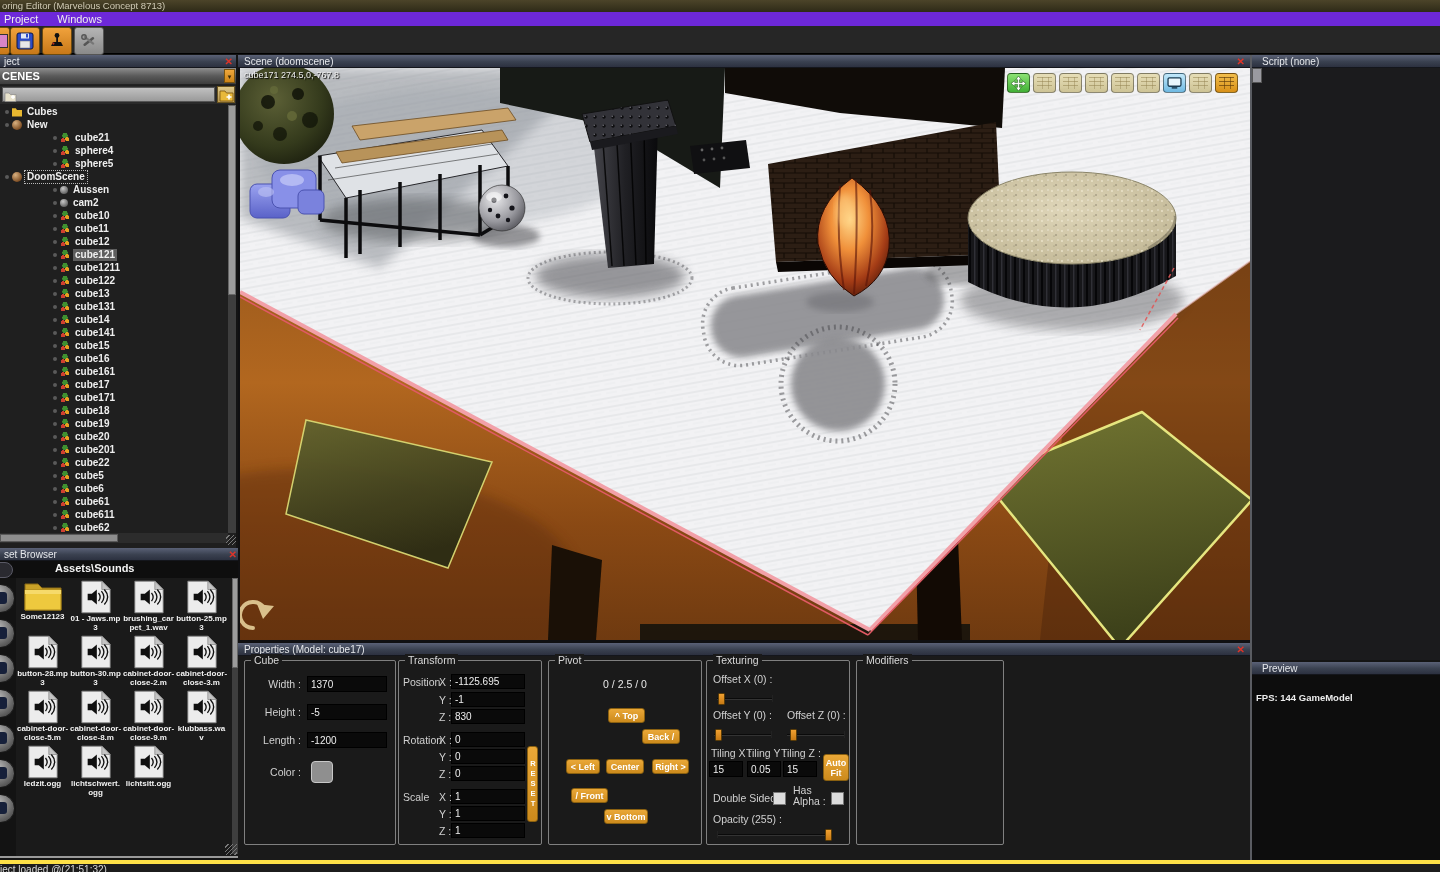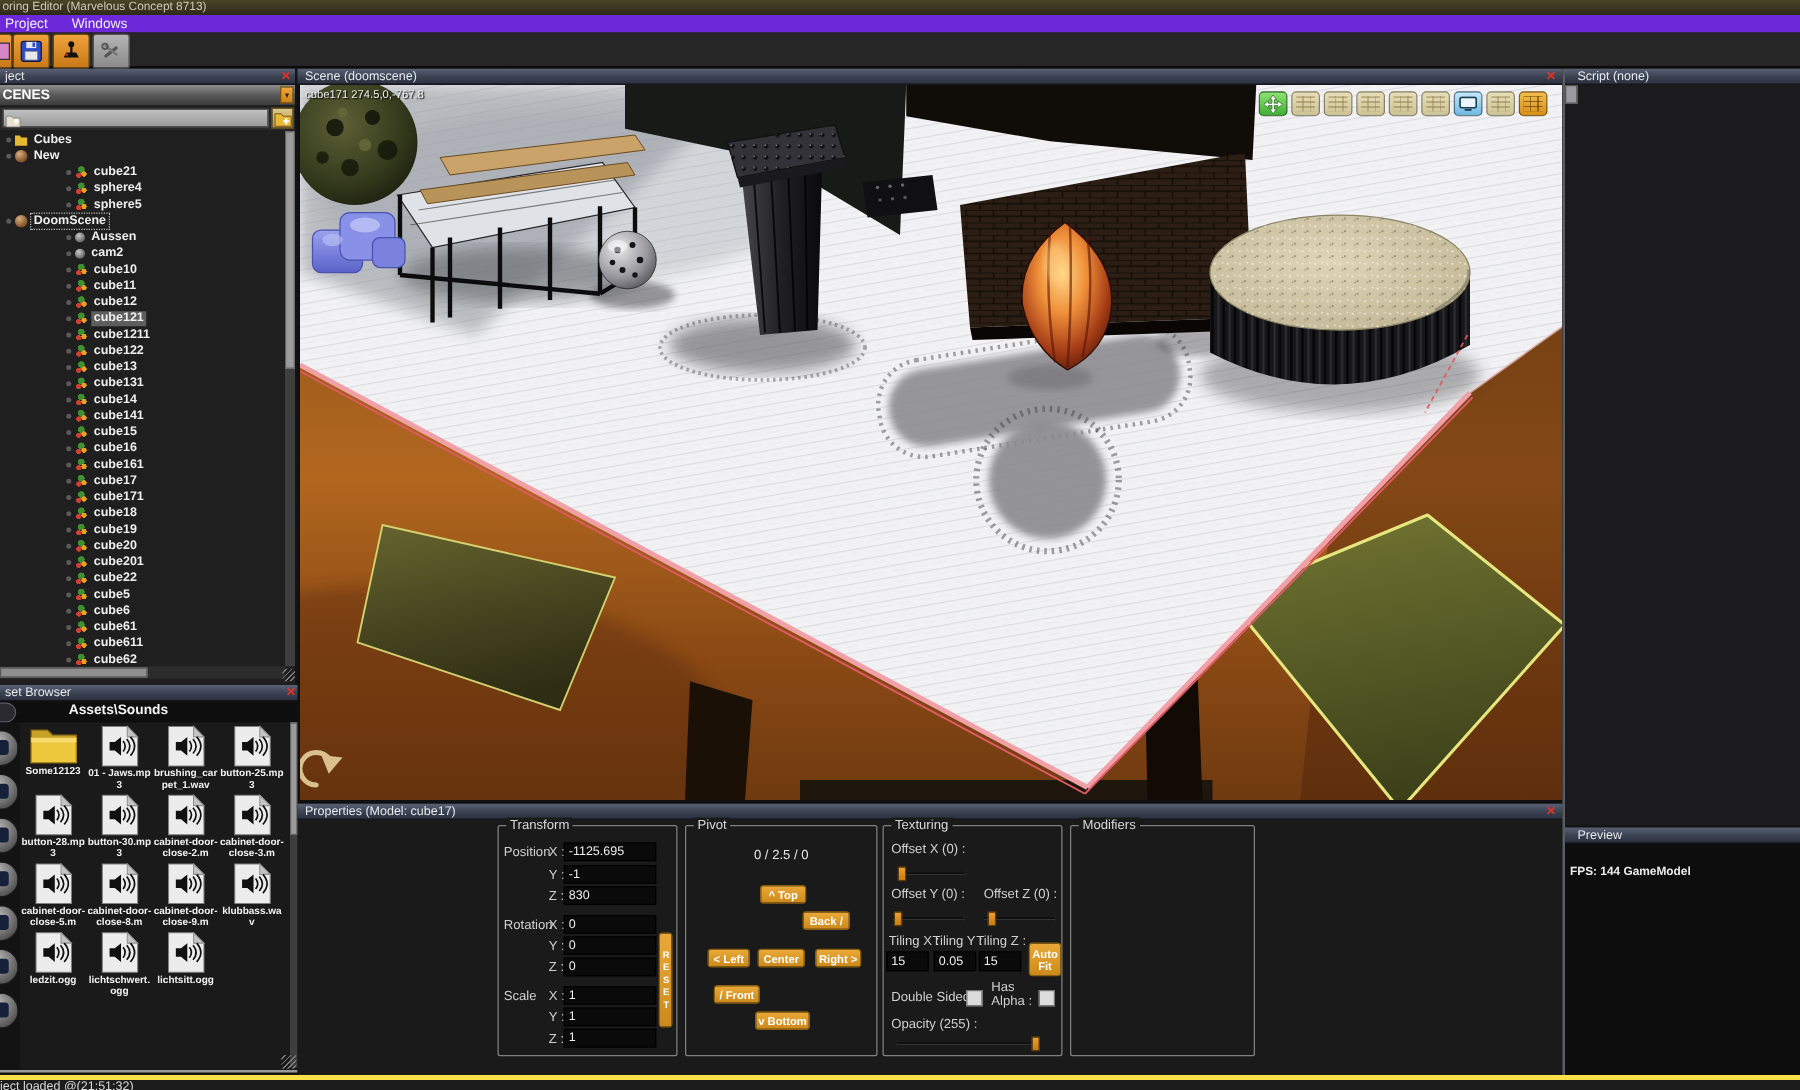--- a/index.html
+++ b/index.html
@@ -805,20 +805,31 @@
     </div>
     <div class="abs" style="left:0;top:13px;width:10px;height:15px;background:#9a9aa0;border:1px solid #555;box-sizing:border-box;"></div>
   </div>
 
   <div class="abs" style="left:238px;top:643px;width:1012px;height:217px;background:#1a1a1a;">
     <div class="ptitle" style="left:0;top:0;width:1012px;">
       <span style="padding-left:2px;">Properties (Model: cube17)</span>
       <span class="pclose" style="right:5px;">✕</span>
     </div>
 
+    <div class="groupbox" style="left:6px;top:17px;width:150px;height:183px;">
+      <div class="grouplabel">Cube</div>
+      <div class="plabel" style="left:8px;top:17px;width:48px;text-align:right;">Width :</div>
+      <input class="field abs" style="left: 62px; top: 15px; width: 80px; height: 16px;" readonly="" value="1370">
+      <div class="plabel" style="left:8px;top:45px;width:48px;text-align:right;">Height :</div>
+      <input class="field abs" style="left: 62px; top: 43px; width: 80px; height: 16px;" readonly="" value="-5">
+      <div class="plabel" style="left:8px;top:73px;width:48px;text-align:right;">Length :</div>
+      <input class="field abs" style="left: 62px; top: 71px; width: 80px; height: 16px;" readonly="" value="-1200">
+      <div class="plabel" style="left:8px;top:105px;width:48px;text-align:right;">Color :</div>
+      <div class="abs" style="left:66px;top:100px;width:20px;height:20px;background:#8f8f8f;border:1px solid #c8c8c8;border-radius:4px;"></div>
+    </div>
 
     <div class="groupbox" style="left:160px;top:17px;width:142px;height:183px;">
       <div class="grouplabel">Transform</div>
       <div class="plabel" style="left:4px;top:15px;">Position</div>
       <div class="plabel" style="left:40px;top:15px;">X :</div>
       <input class="field abs" style="left: 52px; top: 13px; width: 74px; height: 15px;" readonly="" value="-1125.695">
       <div class="plabel" style="left:40px;top:33px;">Y :</div>
       <input class="field abs" style="left: 52px; top: 31px; width: 74px; height: 15px;" readonly="" value="-1">
       <div class="plabel" style="left:40px;top:50px;">Z :</div>
       <input class="field abs" style="left: 52px; top: 48px; width: 74px; height: 15px;" readonly="" value="830">

